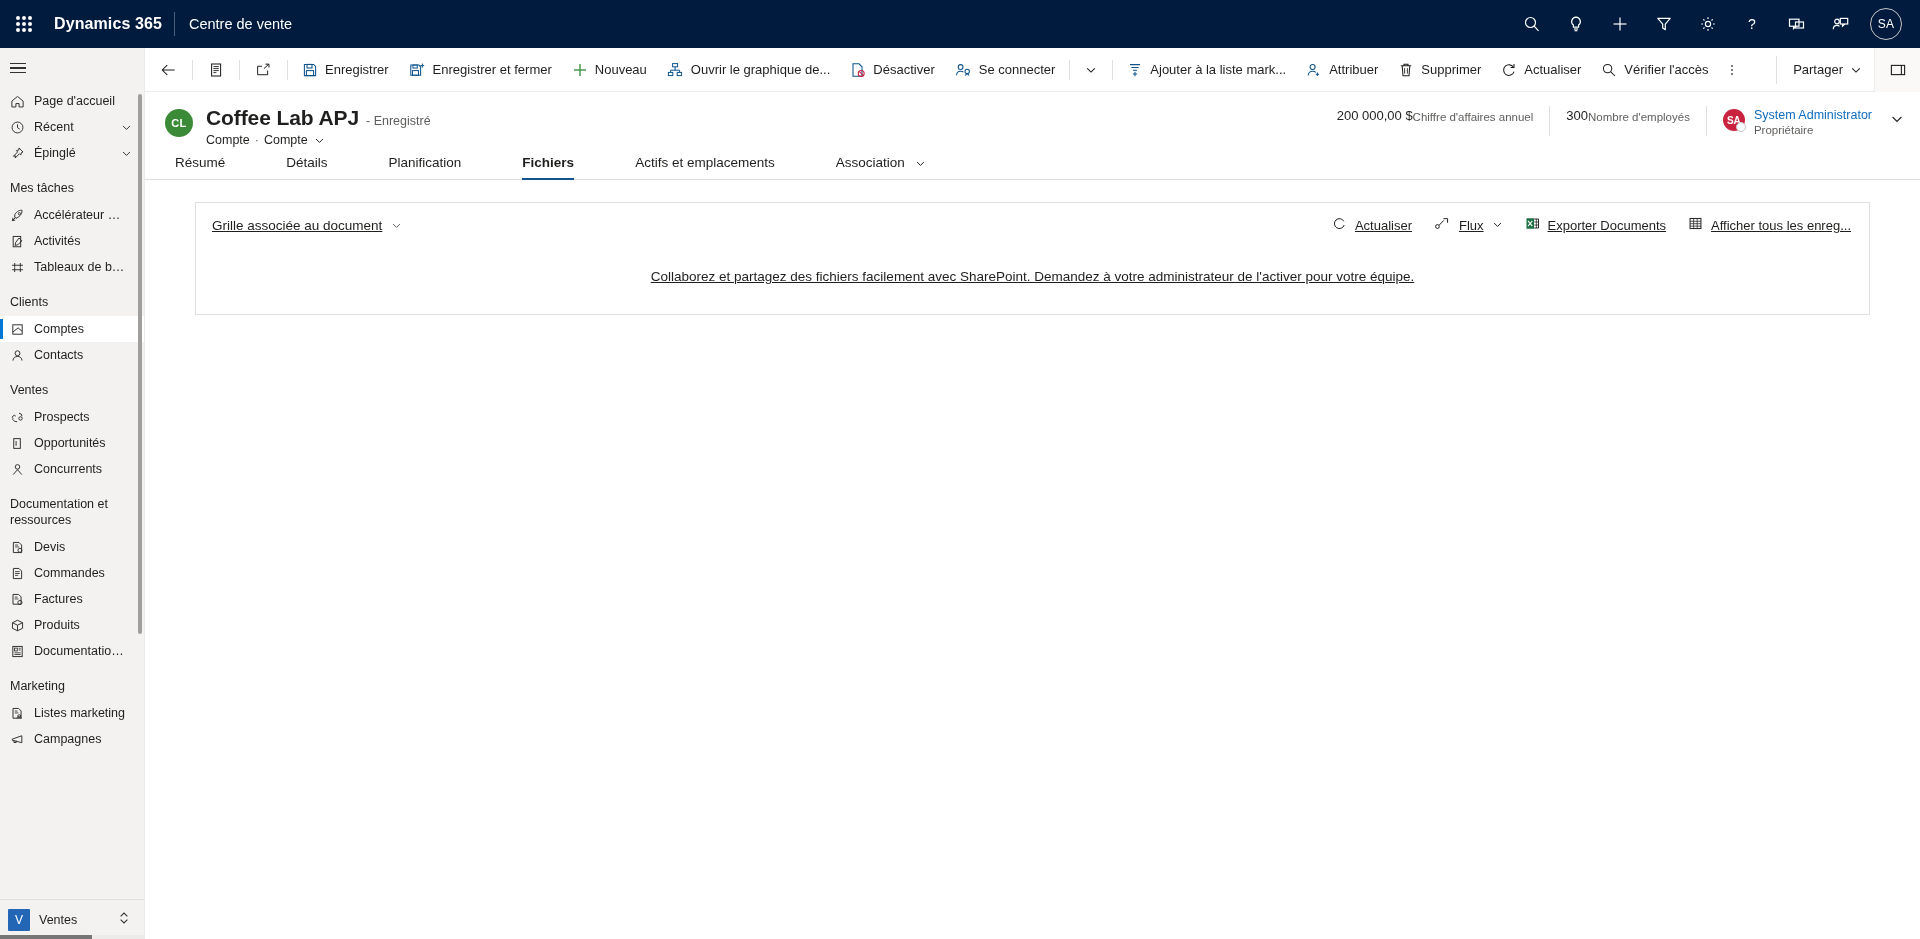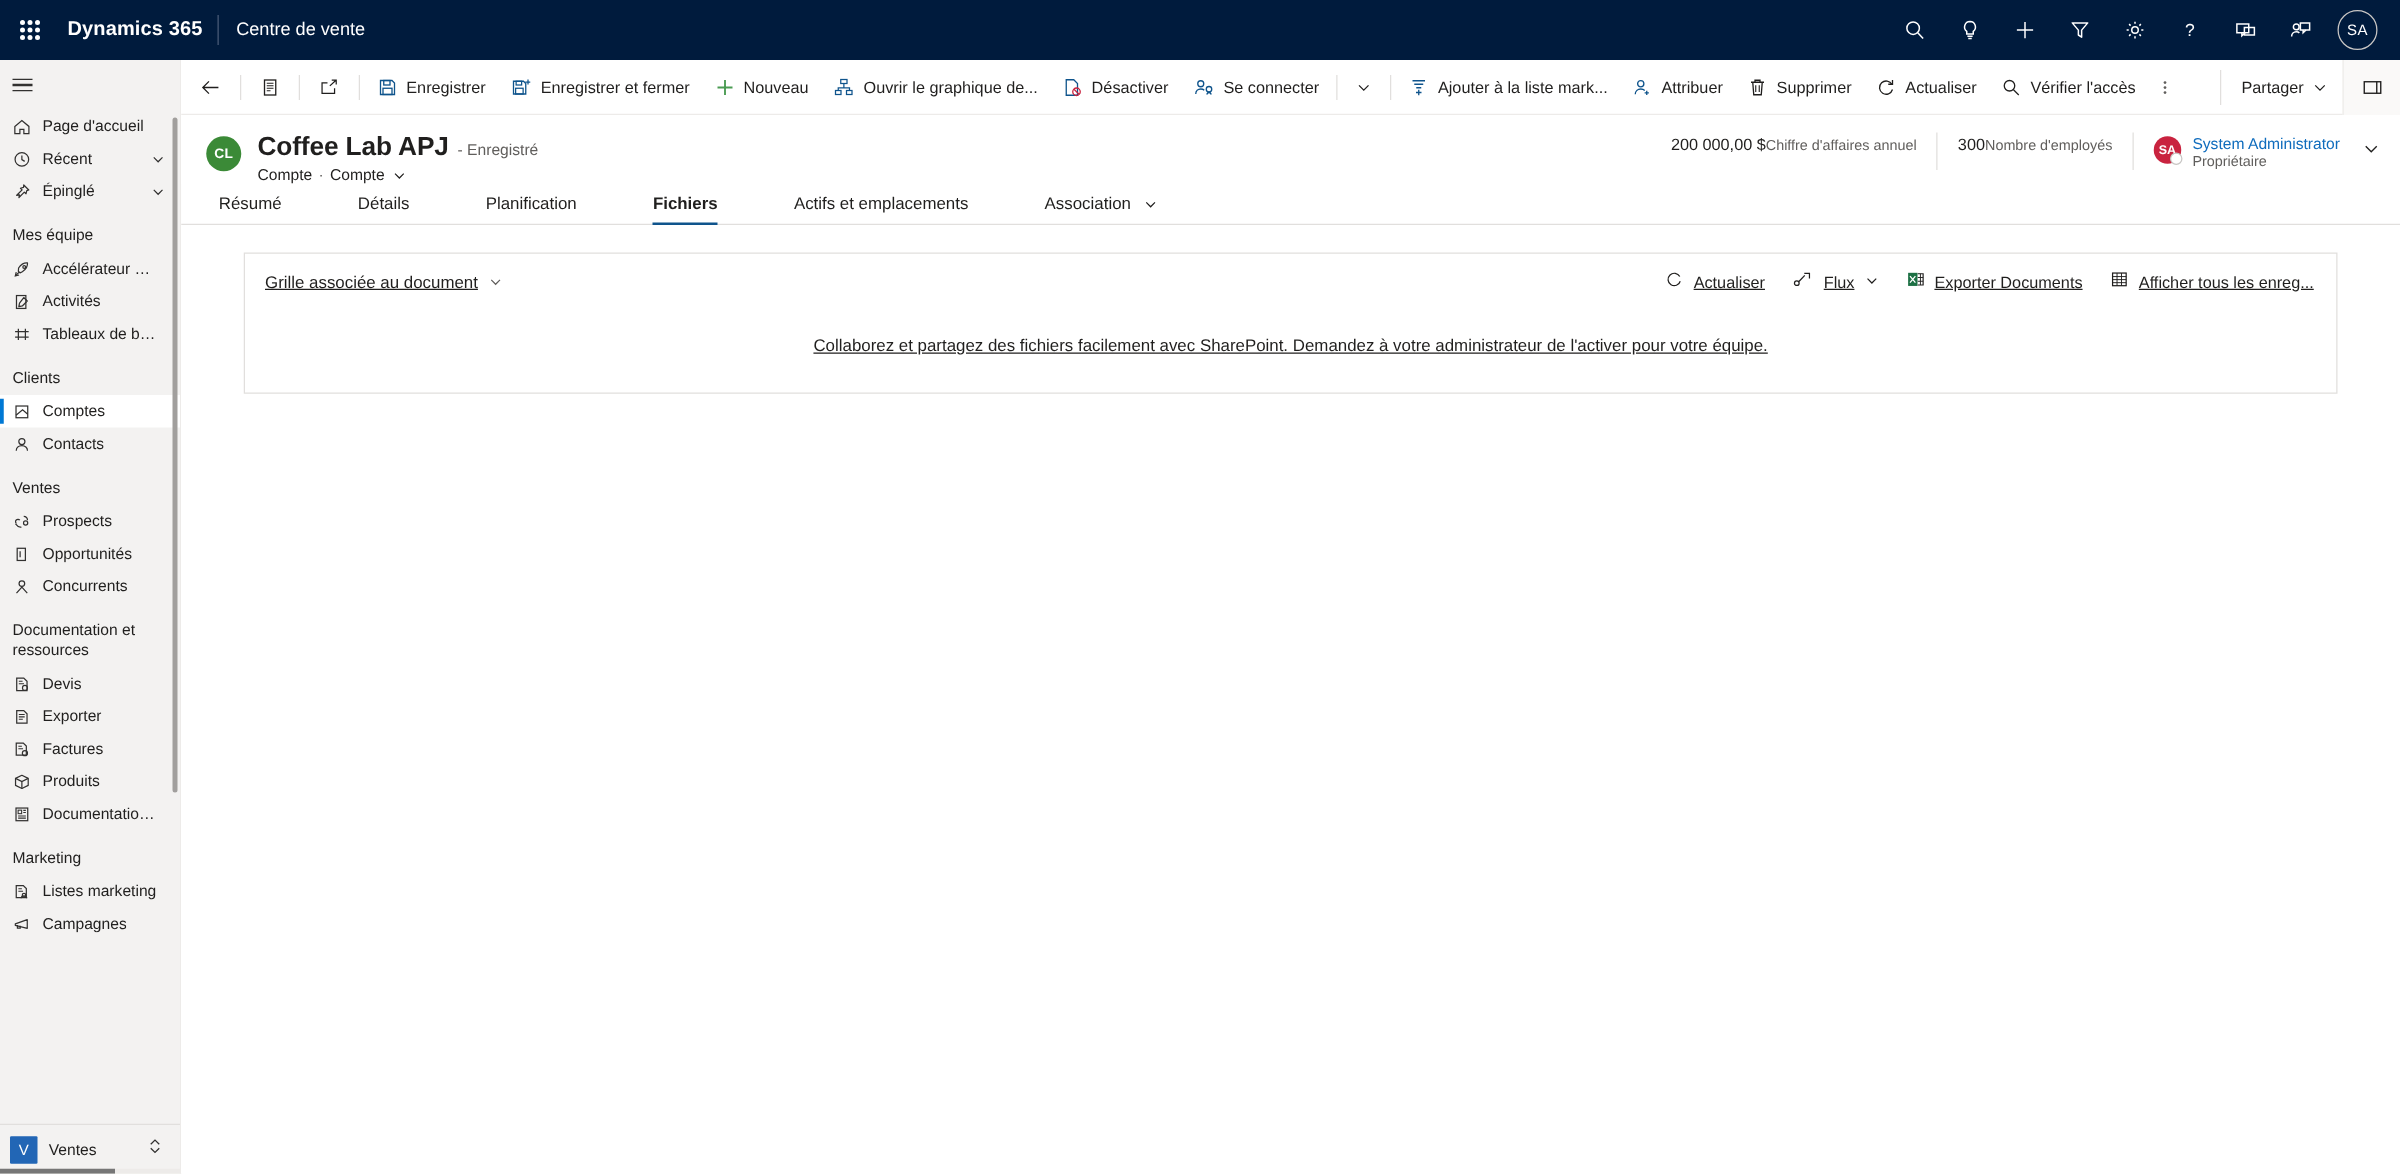--- a/index.html
+++ b/index.html
@@ -339,21 +339,21 @@
             <span class="lbl">Épinglé</span>
             <span class="chev">
               <svg width="11" height="11" viewBox="0 0 12 12">
                   <path d="M2.2 4.3 6 8.1l3.8-3.8" fill="none" stroke="#323130" stroke-width="1.05"></path>
                 </svg>
             </span>
           </div>
         </div>
 
         <div>
-          <div class="sb-group">Mes équipe</div>
+          <div class="sb-group">Mes tâches</div>
           <div class="sb-item">
             <span class="ic">
               <svg width="15" height="15" viewBox="0 0 16 16">
                   <path d="M6.1 9.9 3.2 12.8M5.2 6.8c2.3-3.6 5.2-4.6 7.6-4.4.2 2.4-.8 5.3-4.4 7.6L6.4 11 5 9.6z" fill="none" stroke="#323130" stroke-width="1.05" stroke-linejoin="round"></path>
                   <circle cx="10" cy="6" r="1.2" fill="none" stroke="#323130" stroke-width="1"></circle>
                   <path d="M3.2 10.4 2.4 13.6l3.2-.8" fill="none" stroke="#323130" stroke-width="1.05"></path>
                 </svg>
             </span>
             <span class="lbl">Accélérateur des v...</span>
           </div>
@@ -442,21 +442,21 @@
             </span>
             <span class="lbl">Devis</span>
           </div>
           <div class="sb-item">
             <span class="ic">
               <svg width="15" height="15" viewBox="0 0 16 16">
                   <path d="M3.6 2.6h6l2.8 2.8v8H3.6z" fill="none" stroke="#323130" stroke-width="1.05"></path>
                   <path d="M5.4 6h5M5.4 8h5M5.4 10h3.4" stroke="#323130" stroke-width=".9"></path>
                 </svg>
             </span>
-            <span class="lbl">Exporter</span>
+            <span class="lbl">Commandes</span>
           </div>
           <div class="sb-item">
             <span class="ic">
               <svg width="15" height="15" viewBox="0 0 16 16">
                   <path d="M3.2 2.6h6l2.6 2.6v7.8H3.2z" fill="none" stroke="#323130" stroke-width="1.05"></path>
                   <path d="M5 5.4h3M5 7.4h4" stroke="#323130" stroke-width=".9"></path>
                   <circle cx="10.6" cy="11.2" r="2.2" fill="none" stroke="#323130" stroke-width="1"></circle>
                 </svg>
             </span>
             <span class="lbl">Factures</span>

